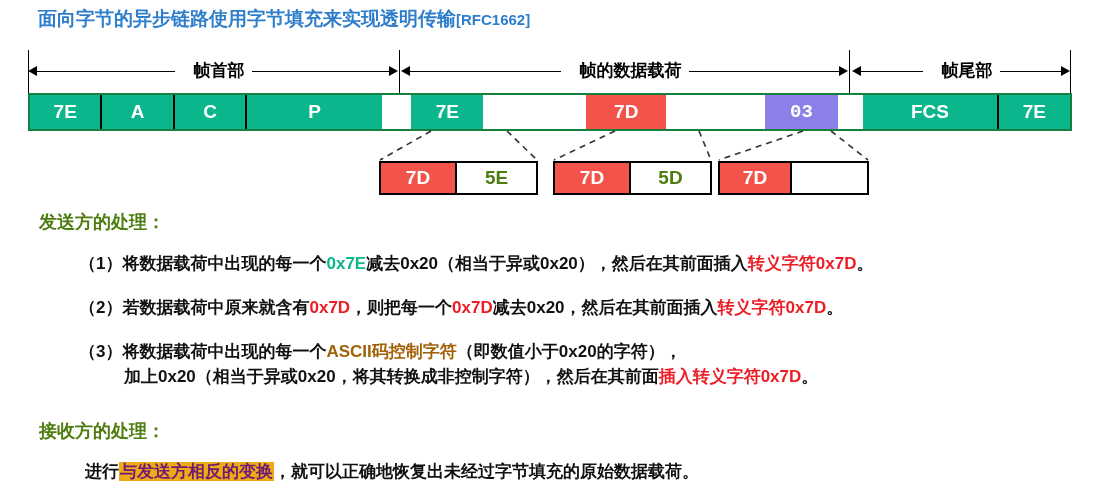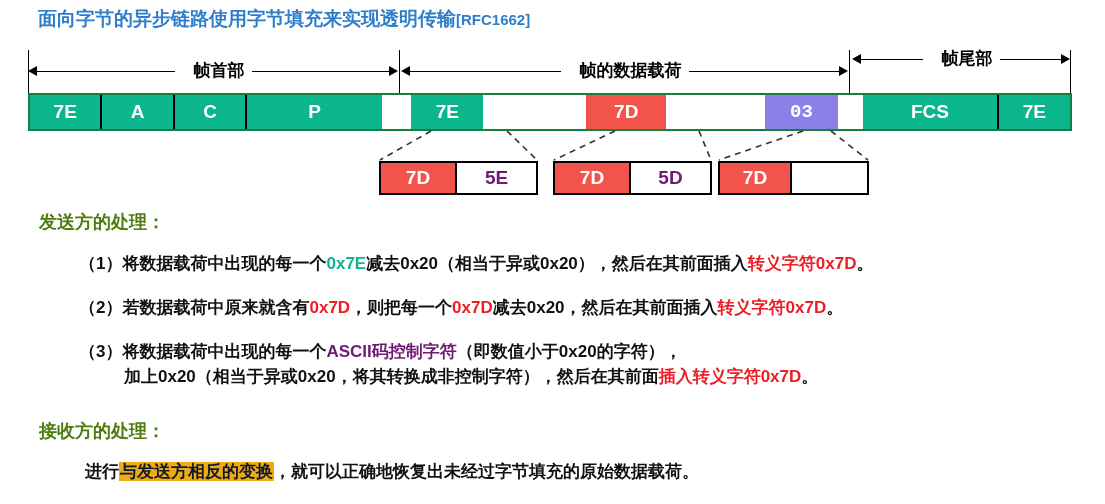--- a/index.html
+++ b/index.html
@@ -65,31 +65,31 @@
 
   
   .expand{
     height:34px;border:2px solid #000;box-sizing:border-box;display:flex;
   }
   .expand .ec{
     box-sizing:border-box;display:flex;align-items:center;justify-content:center;
     font-size:19px;font-weight:bold;height:100%;
   }
   .expand .ec.red{background:#f2544b;color:#fff;border-right:2px solid #000;}
-  .expand .ec.white{background:#fff;color:#701a75;border-radius:14px;}
+  .expand .ec.white{background:#fff;color:#4d7c0f;border-radius:14px;}
 
   svg.conn{position:absolute;overflow:visible;pointer-events:none;}
 
   
   .txt{font-size:17px;font-weight:bold;color:#111;white-space:nowrap;line-height:1.25;}
   .hd{font-size:18px;font-weight:bold;color:#4d7c0f;white-space:nowrap;}
   .cTeal{color:#0bb68c;}
   .cRed{color:#ee1c25;}
-  .cPurple{color:#701a75;}
-  .hl{background:#eeab17;color:#0f172a;padding:0 1px;}
+  .cPurple{color:#a16207;}
+  .hl{background:#eeab17;color:#701a75;padding:0 1px;}
 </style>
 </head>
 <body>
 
 <div class="abs" id="title"><span>面向字节的异步链路使用字节填充来实现透明传输</span><span class="rfc">[RFC1662]</span></div>
 
 <div class="abs region" style="left:28px;top:58px;width:370px;">
   <span class="arrowL"></span>
   <span class="bar"></span>
   <span class="lbl">帧首部</span>
@@ -98,21 +98,21 @@
 </div>
 
 <div class="abs region" style="left:401px;top:58px;width:447px;">
   <span class="arrowL"></span>
   <span class="bar"></span>
   <span class="lbl">帧的数据载荷</span>
   <span class="bar"></span>
   <span class="arrowR"></span>
 </div>
 
-<div class="abs region" style="left:852px;top:46px;width:218px;">
+<div class="abs region" style="left:852px;top:58px;width:218px;">
   <span class="arrowL"></span>
   <span class="bar"></span>
   <span class="lbl">帧尾部</span>
   <span class="bar"></span>
   <span class="arrowR"></span>
 </div>
 
 <div class="abs tick" style="left:28px;top:50px;height:43px;"></div>
 <div class="abs tick" style="left:399px;top:50px;height:43px;"></div>
 <div class="abs tick" style="left:849px;top:50px;height:43px;"></div>

